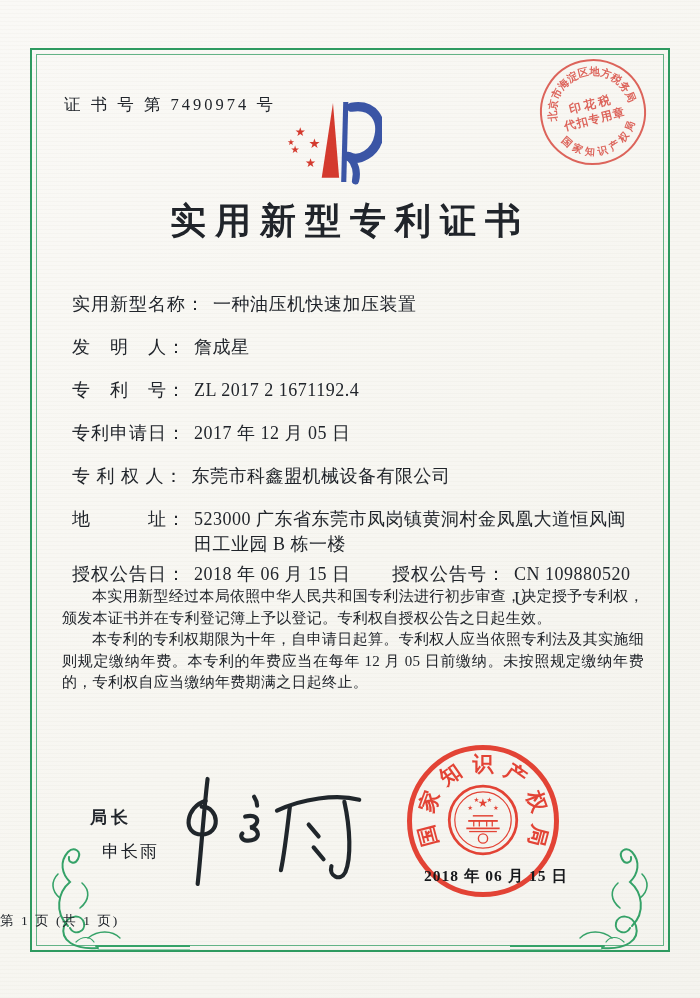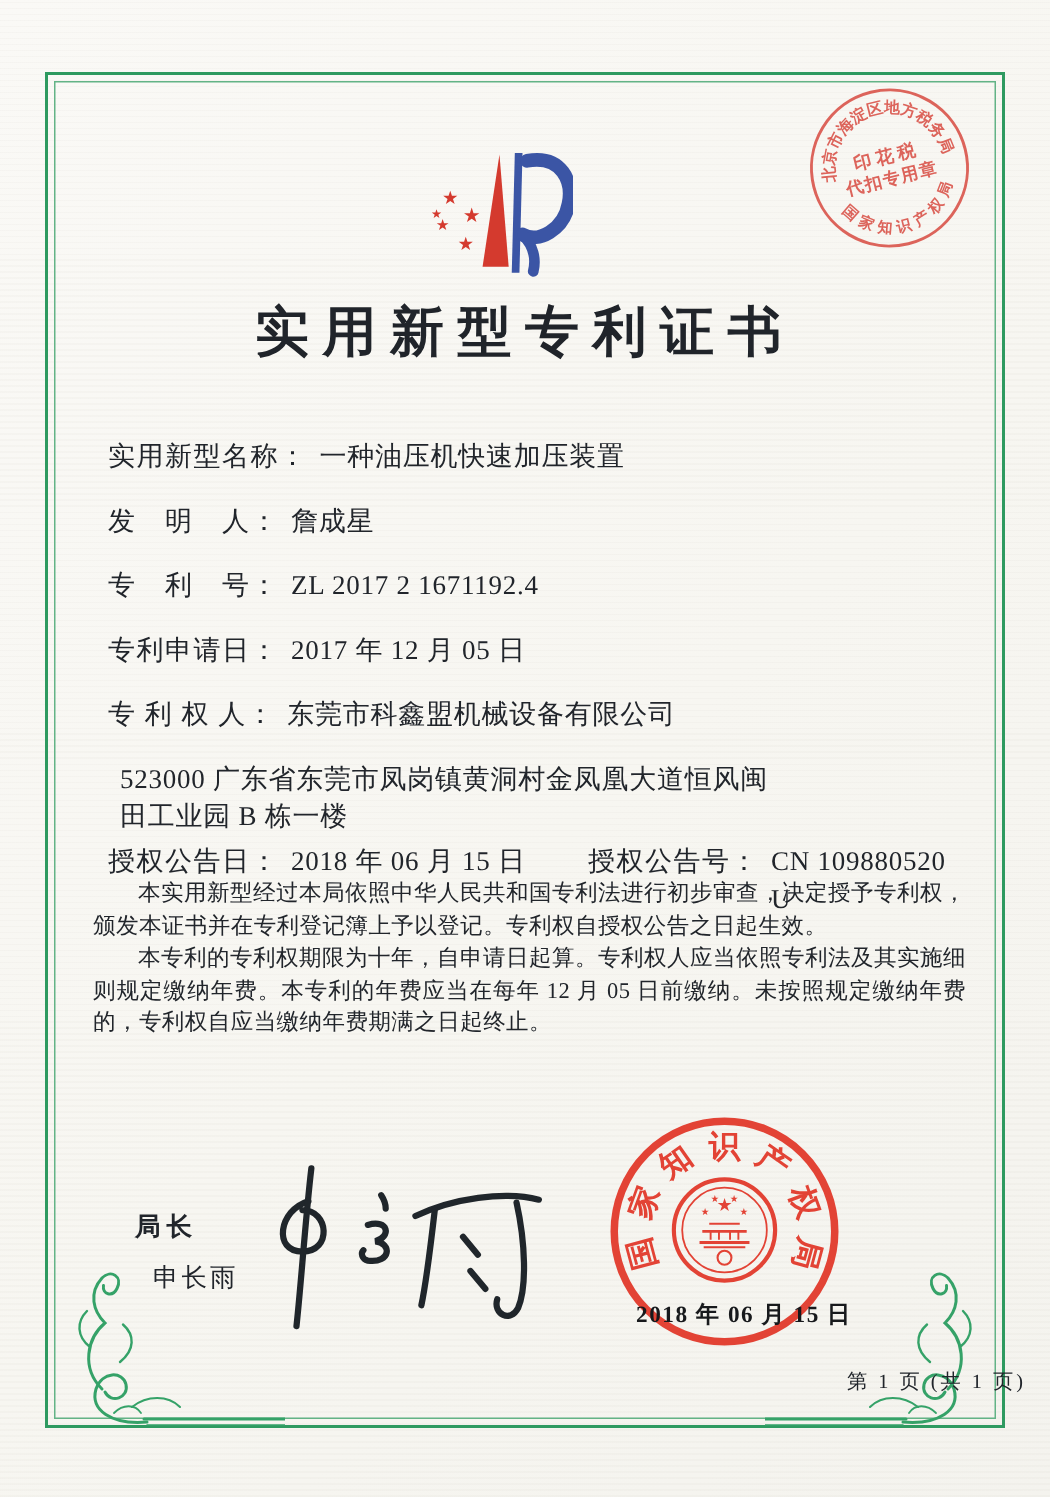--- a/index.html
+++ b/index.html
@@ -63,21 +63,21 @@
     border:2.5px solid var(--tax_red); border-radius:50%;}
   .tax-arc-top{position:absolute; left:50%; top:50%; width:0; height:0;
     font-size:10.5px; font-weight:bold;}
   .tax-arc-bottom{position:absolute; left:50%; top:50%; width:0; height:0;
     font-size:10px; font-weight:bold;}
   .tax-line1{position:absolute; left:0; right:0; top:44px; text-align:center;
     font-size:12px; font-weight:bold; letter-spacing:3px;}
   .tax-line2{position:absolute; left:0; right:0; top:60px; text-align:center;
     font-size:11.5px; font-weight:bold; letter-spacing:1px;}
   
-  .footer{position:absolute; left:0; right:16px; top:912px; text-align:right;
+  .footer{position:absolute; left:0; right:0; top:912px; text-align:left;
     font-size:13.5px; letter-spacing:2px;}
 </style>
 </head>
 <body>
 
 <div class="page">
 
   <div class="frame-outer">
     <div class="frame-inner"></div>
   </div>
@@ -100,20 +100,21 @@
       <path d="M158,104 H66" stroke-width="1"></path>
       <path d="M66,102 C42,104 28,94 32,80 C36,68 50,68 52,77 C54,86 42,90 38,82"></path>
       <path d="M36,80 C22,66 26,46 38,36 C30,28 27,16 36,6 C42,0 50,5 46,13 C43,19 36,17 37,11"></path>
       <path d="M48,62 C58,54 58,44 50,37" stroke-width="1.6"></path>
       <path d="M28,52 C19,45 19,35 26,28" stroke-width="1.6"></path>
       <path d="M56,92 C66,84 80,84 88,92" stroke-width="1.4"></path>
       <path d="M44,96 C50,90 58,90 62,96" stroke-width="1.2"></path>
     </g>
   </svg>
 
+  <div class="cert-no">证 书 号 第 7490974 号</div>
 
   <svg class="logo" viewBox="0 0 92 84">
     <text x="13" y="35" font-size="12" fill="#d43a2e" text-anchor="middle" font-family="DejaVu Sans">★</text>
     <text x="27" y="47" font-size="13" fill="#d43a2e" text-anchor="middle" font-family="DejaVu Sans">★</text>
     <text x="8" y="52" font-size="10" fill="#d43a2e" text-anchor="middle" font-family="DejaVu Sans">★</text>
     <text x="23" y="65" font-size="12" fill="#d43a2e" text-anchor="middle" font-family="DejaVu Sans">★</text>
     <text x="4" y="44" font-size="8" fill="#d43a2e" text-anchor="middle" font-family="DejaVu Sans">★</text>
     <polygon points="45,3 51,76 34,76" fill="#d43a2e"></polygon>
     <polygon points="55,2 60,2 58,80 53,80" fill="#3b55a5"></polygon>
     <path d="M63,7 C86,3 93,21 90,35 C87,52 70,61 60,55" fill="none" stroke="#3b55a5" stroke-width="9" stroke-linecap="round"></path>
@@ -137,20 +138,21 @@
     </div>
     <div class="field-row">
       <span class="field-label">专利申请日：</span>
       <span class="field-value">2017 年 12 月 05 日</span>
     </div>
     <div class="field-row">
       <span class="field-label">专 利 权 人：</span>
       <span class="field-value">东莞市科鑫盟机械设备有限公司</span>
     </div>
     <div class="field-row address">
+      <span class="field-label">地　　　址：</span>
       <span class="field-value">523000 广东省东莞市凤岗镇黄洞村金凤凰大道恒风闽田工业园 B 栋一楼</span>
     </div>
     <div class="field-row">
       <span class="field-label">授权公告日：</span>
       <span class="field-value">2018 年 06 月 15 日</span>
       <span class="grant-col">
         <span class="field-label">授权公告号：</span>
         <span class="field-value">CN 109880520 U</span>
       </span>
     </div>

